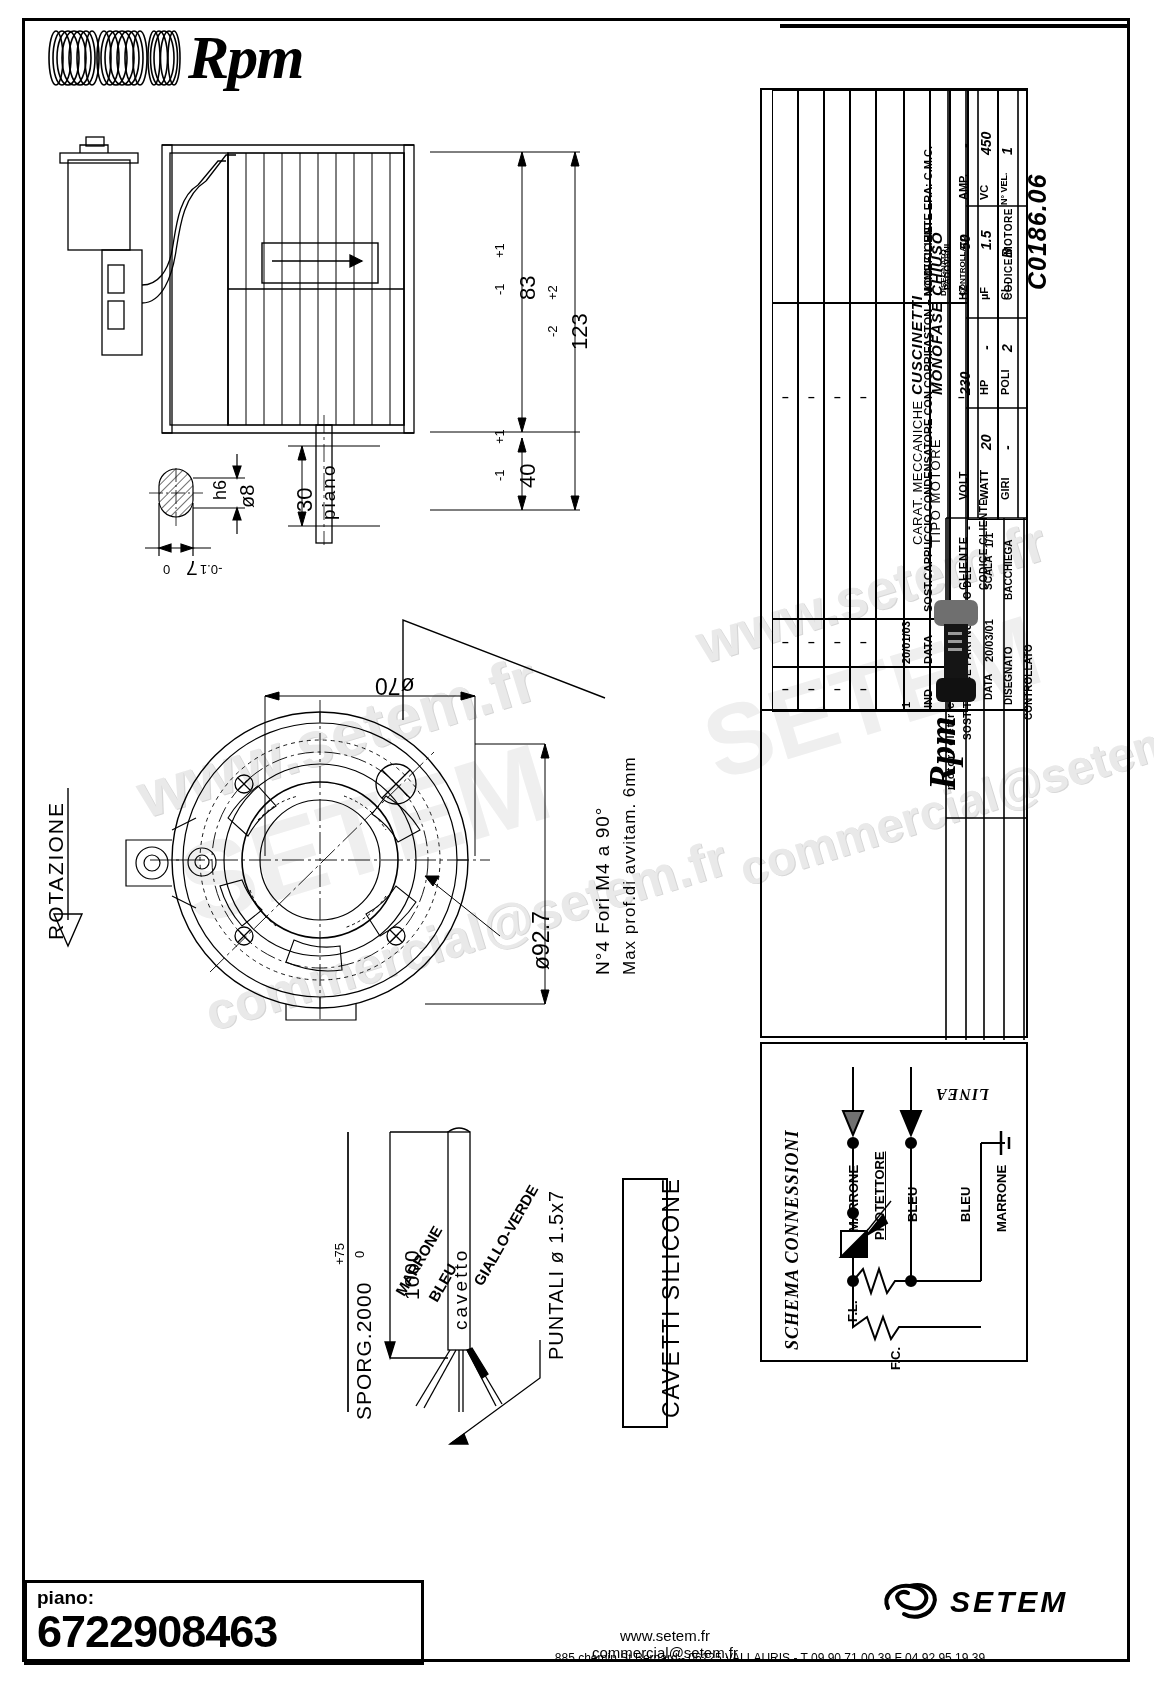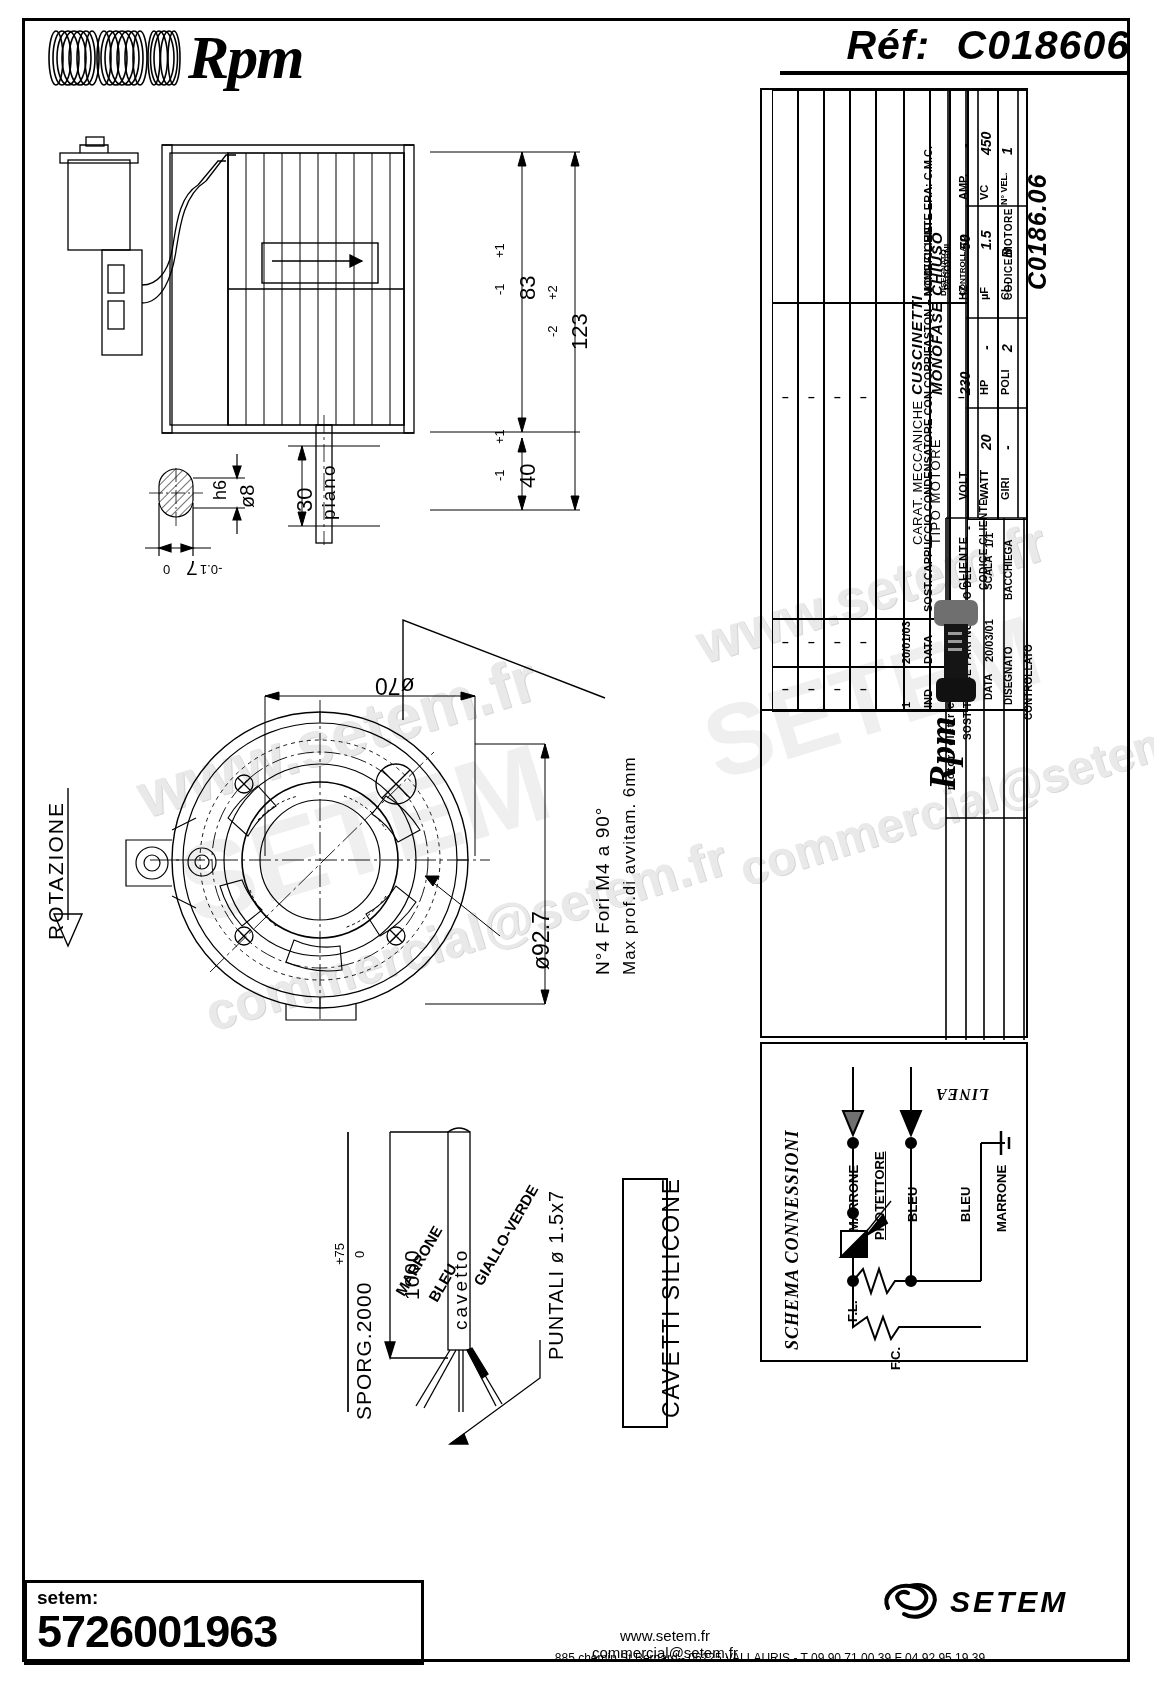--- a/index.html
+++ b/index.html
@@ -79,24 +79,20 @@
           <ellipse cx="126" cy="31" rx="10" ry="27"></ellipse>
             <ellipse cx="131" cy="31" rx="8.5" ry="27"></ellipse>
           <ellipse cx="136" cy="31" rx="6" ry="27"></ellipse>
         </g>
       </g>
     </svg>
   </span><span id="rpm-word">Rpm</span>
 </div>
 
 <div class="abs" id="ref-block">
-  <div>
-    <span class="rf">Réf:</span>
-    <span class="rf" style="margin-left:22px;">C018606</span>
-  </div>
   <div id="ref-rule" style="margin-left:auto;"></div>
 </div>
 
 <svg class="abs" style="left:50px;top:125px;" width="560" height="420" viewBox="0 0 560 420">
   <g fill="none" stroke="#000" stroke-width="1.3">
 
     <rect x="18" y="35" width="62" height="90"></rect>
     <rect x="10" y="28" width="78" height="10"></rect>
     <path d="M30 28 L30 20 L58 20 L58 28"></path>
     <rect x="36" y="12" width="18" height="9"></rect>
@@ -544,22 +540,22 @@
   <span>LINEA</span></div>
 <div class="abs r90" style="left:846px;top:1232px;font-size:13px;font-weight:bold;">MARRONE</div>
 <div class="abs r90" style="left:872px;top:1240px;font-size:13px;font-weight:bold;text-decoration:underline;">PROTETTORE</div>
 <div class="abs r90" style="left:905px;top:1222px;font-size:13px;font-weight:bold;">BLEU</div>
 <div class="abs r90" style="left:958px;top:1222px;font-size:13px;font-weight:bold;">BLEU</div>
 <div class="abs r90" style="left:994px;top:1232px;font-size:13px;font-weight:bold;">MARRONE</div>
 <div class="abs r90" style="left:845px;top:1322px;font-size:13px;font-weight:bold;">F.L.</div>
 <div class="abs r90" style="left:888px;top:1370px;font-size:13px;font-weight:bold;">F.C.</div>
 
 <div class="abs" id="code-box">
-  <span id="code-label">setem:</span>
-  <span id="code-value">5726001963</span>
+  <span id="code-label">piano:</span>
+  <span id="code-value">6722908463</span>
 </div>
 
 <div class="abs" id="footer-center">
   <div class="w1">www.setem.fr</div>
   <div class="w1">commercial@setem.fr</div>
 </div>
 <div class="abs" id="footer-addr" style="bottom:18px;">885 chemin St.Bernard  -  06225 VALLAURIS  -  T 09 90 71 00 39   F 04 92 95 19 39</div>
 
 <svg class="abs" style="left:880px;top:1578px;" width="230" height="48" viewBox="0 0 230 48">
   <g>

